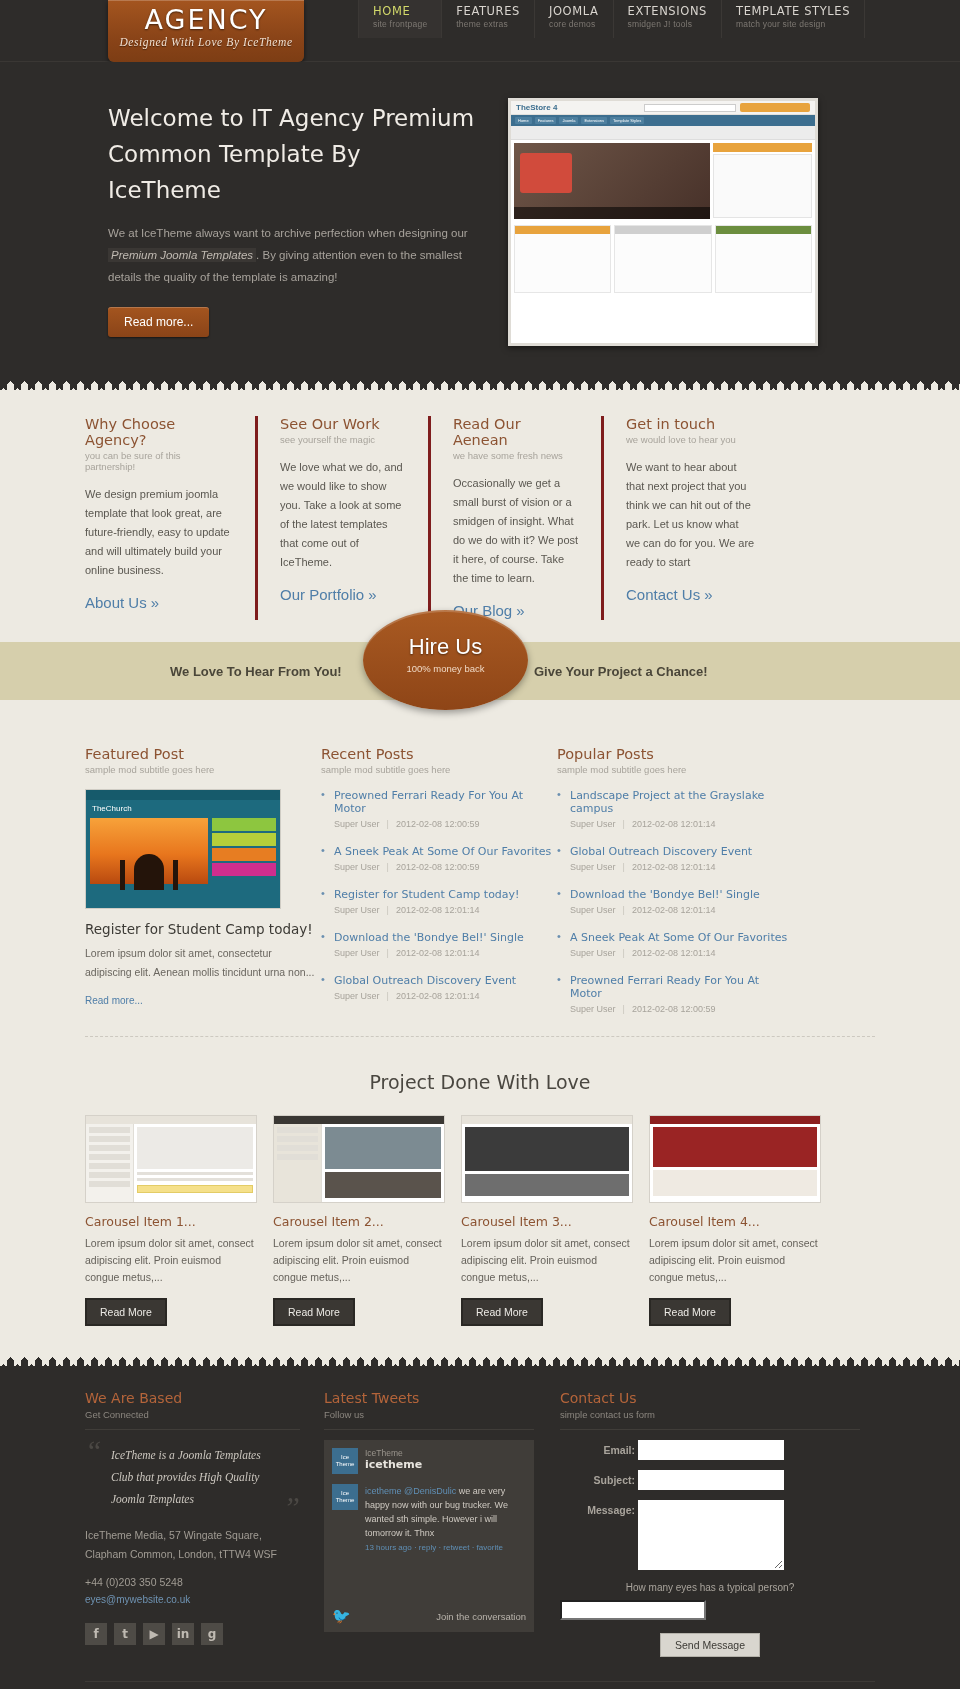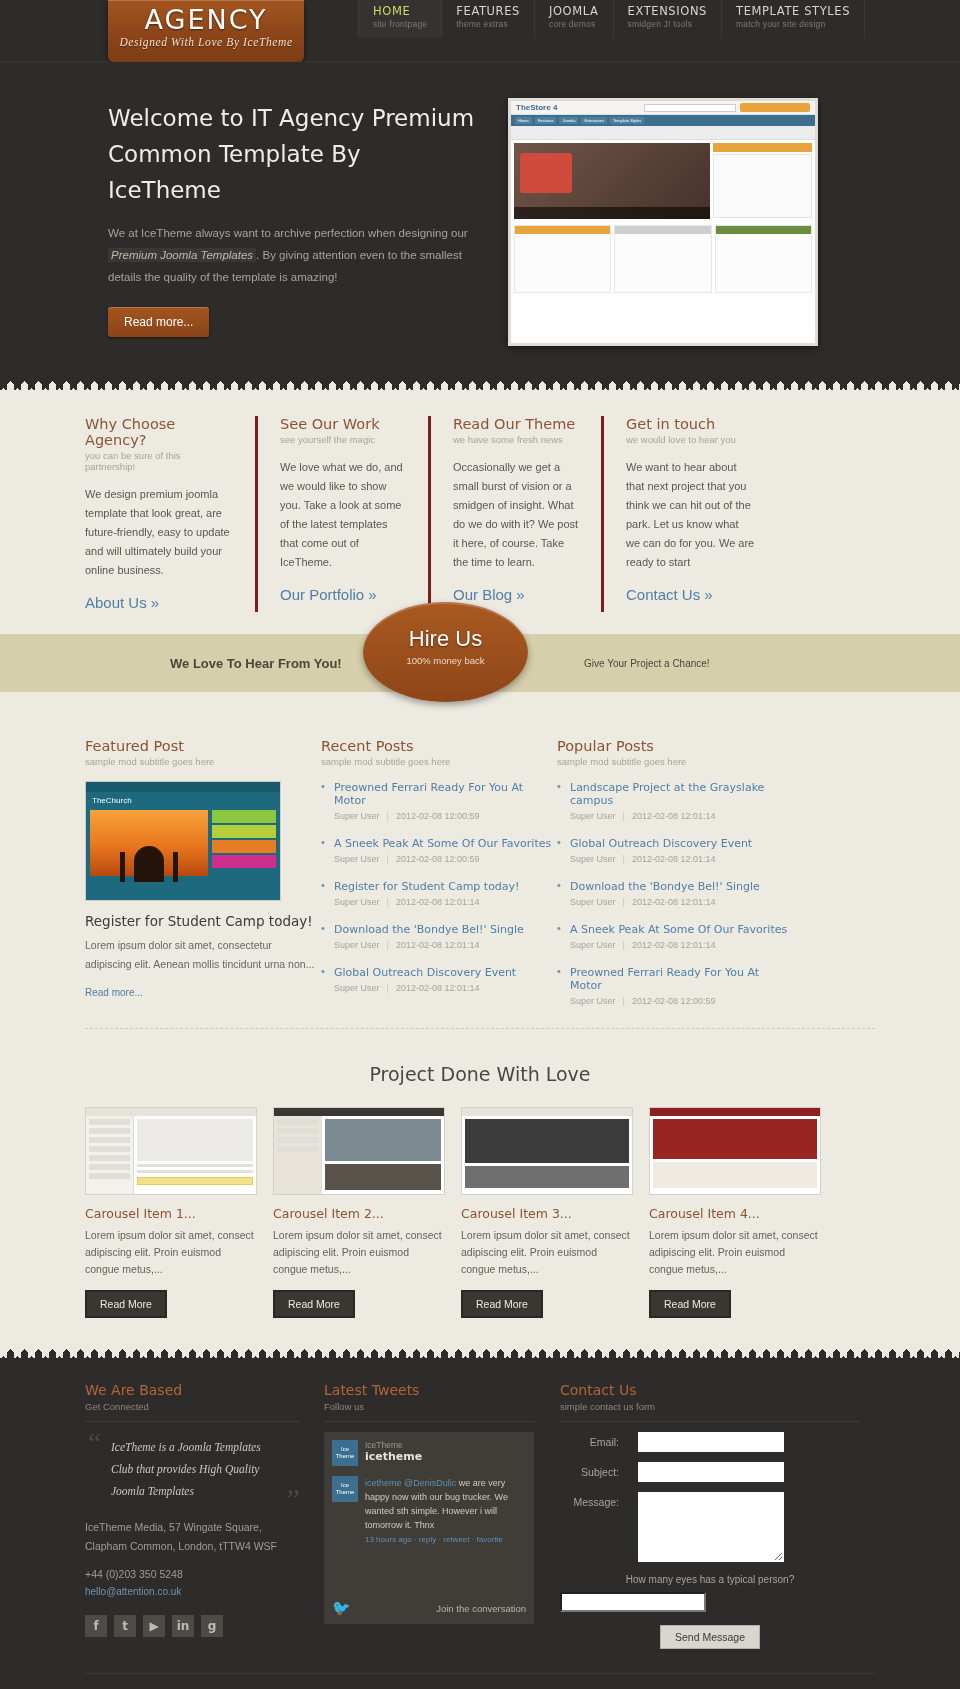--- a/index.html
+++ b/index.html
@@ -148,21 +148,21 @@
   .mod-sub { font-size:9.5px; color:#a8a49c; margin-top:2px;}
   .mod-text { font-size:11px; line-height:19px; color:#5a5750; margin-top:13px;}
   .mod-link { font-size:15px; color:#4f7ea8; margin-top:14px; display:inline-block; cursor:pointer;}
 
   
   .hireband {
     background:#d6cfac; height:58px; position:relative;
     display:flex; align-items:center;
   }
   .hire-txt-l { position:absolute; left:170px; font-size:13px; color:#4a4639; font-weight:bold;}
-  .hire-txt-r { position:absolute; left:584px; font-size:10px; color:#4a4639; font-weight:normal;}
+  .hire-txt-r { position:absolute; left:534px; font-size:13px; color:#4a4639; font-weight:bold;}
   .hire-circle {
     position:absolute; left:363px; top:-32px;
     width:165px; height:100px; border-radius:50%;
     background:linear-gradient(to bottom,#a95a22,#8e4517);
     box-shadow:0 3px 7px rgba(0,0,0,.35), inset 0 2px 0 rgba(255,255,255,.18);
     text-align:center; padding-top:24px; cursor:pointer;
   }
   .hire-circle .h1 { font-size:22px; color:#fff; text-shadow:0 1px 2px rgba(0,0,0,.5);}
   .hire-circle .h2 { font-size:9.5px; color:#f0d9c5; margin-top:3px;}
 
@@ -259,21 +259,21 @@
   .tw-name { font-size:8.5px; color:#9a958d;}
   .tw-handle { font-size:11px; color:#e8e5df; font-weight:bold; font-family:"DejaVu Sans",sans-serif;}
   .tw-text { font-size:9px; line-height:14px; color:#cfcac2;}
   .tw-text .hl { color:#5f8fb5;}
   .tw-meta { font-size:8px; color:#5f8fb5; margin-top:3px;}
   .tw-foot { position:absolute; left:8px; right:8px; bottom:7px; display:flex; align-items:center;}
   .tw-bird { font-size:15px; color:#cfcac2;}
   .tw-join { margin-left:auto; font-size:9.5px; color:#b8b3ab;}
   
   .frow { display:flex; align-items:flex-start; margin-top:10px;}
-  .flabel { width:78px; text-align:right; padding-right:19px; font-size:10.5px; color:#a9a49c; padding-top:4px;}
+  .flabel { width:78px; text-align:right; padding-right:3px; font-size:10.5px; color:#a9a49c; padding-top:4px;font-weight:bold;}
   .finput { width:146px; height:20px; background:#fff; border:1px solid #fff;}
   .ftext { width:146px; height:70px; background:#fff; border:1px solid #fff;}
   .fq { font-size:10px; color:#a9a49c; margin-top:12px; text-align:center;}
   .fq-in { width:146px;height:20px;background:#fff;margin:7px auto 0 auto;}
   .fsend { display:block; margin:13px auto 0 auto; background:#d9d6cf; border:1px solid #b5b2aa;
     font-size:10.5px; padding:5px 14px; color:#3c3a35; cursor:pointer; font-family:"Liberation Sans",sans-serif;}
 
   .copybar { border-top:1px solid #3d3a36; margin-top:24px; padding:13px 0; display:flex; align-items:center;}
   .copytxt { font-size:9.5px; color:#8e8980;}
   .copylinks { margin-left:auto; display:flex; gap:20px;}
@@ -376,21 +376,21 @@
           <div class="mod-text">We design premium joomla template that look great, are future-friendly, easy to update and will ultimately build your online business.</div>
           <div class="mod-link">About Us »</div>
         </div>
         <div class="col4">
           <div class="mod-title">See Our Work</div>
           <div class="mod-sub">see yourself the magic</div>
           <div class="mod-text">We love what we do, and we would like to show you. Take a look at some of the latest templates that come out of IceTheme.</div>
           <div class="mod-link">Our Portfolio »</div>
         </div>
         <div class="col4">
-          <div class="mod-title">Read Our Theme</div>
+          <div class="mod-title">Read Our Aenean</div>
           <div class="mod-sub">we have some fresh news</div>
           <div class="mod-text">Occasionally we get a small burst of vision or a smidgen of insight. What do we do with it? We post it here, of course. Take the time to learn.</div>
           <div class="mod-link">Our Blog »</div>
         </div>
         <div class="col4">
           <div class="mod-title">Get in touch</div>
           <div class="mod-sub">we would love to hear you</div>
           <div class="mod-text">We want to hear about that next project that you think we can hit out of the park. Let us know what we can do for you. We are ready to start</div>
           <div class="mod-link">Contact Us »</div>
         </div>
@@ -586,21 +586,21 @@
           <div class="quote">
             <span class="q-open">“</span>
             <span>IceTheme is a Joomla Templates Club that provides High Quality Joomla Templates</span>
             <span class="q-close">”</span>
           </div>
           <div class="f-addr">
             <div>IceTheme Media, 57 Wingate Square,</div>
             <div>Clapham Common, London, tTTW4 WSF</div>
           </div>
           <div class="f-phone">+44 (0)203 350 5248</div>
-          <div class="f-mail">hello@attention.co.uk</div>
+          <div class="f-mail">eyes@mywebsite.co.uk</div>
           <div class="socials">
             <div class="soc">f</div>
             <div class="soc">t</div>
             <div class="soc">▶</div>
             <div class="soc">in</div>
             <div class="soc">g</div>
           </div>
         </div>
 
         <div class="fcol-b">

